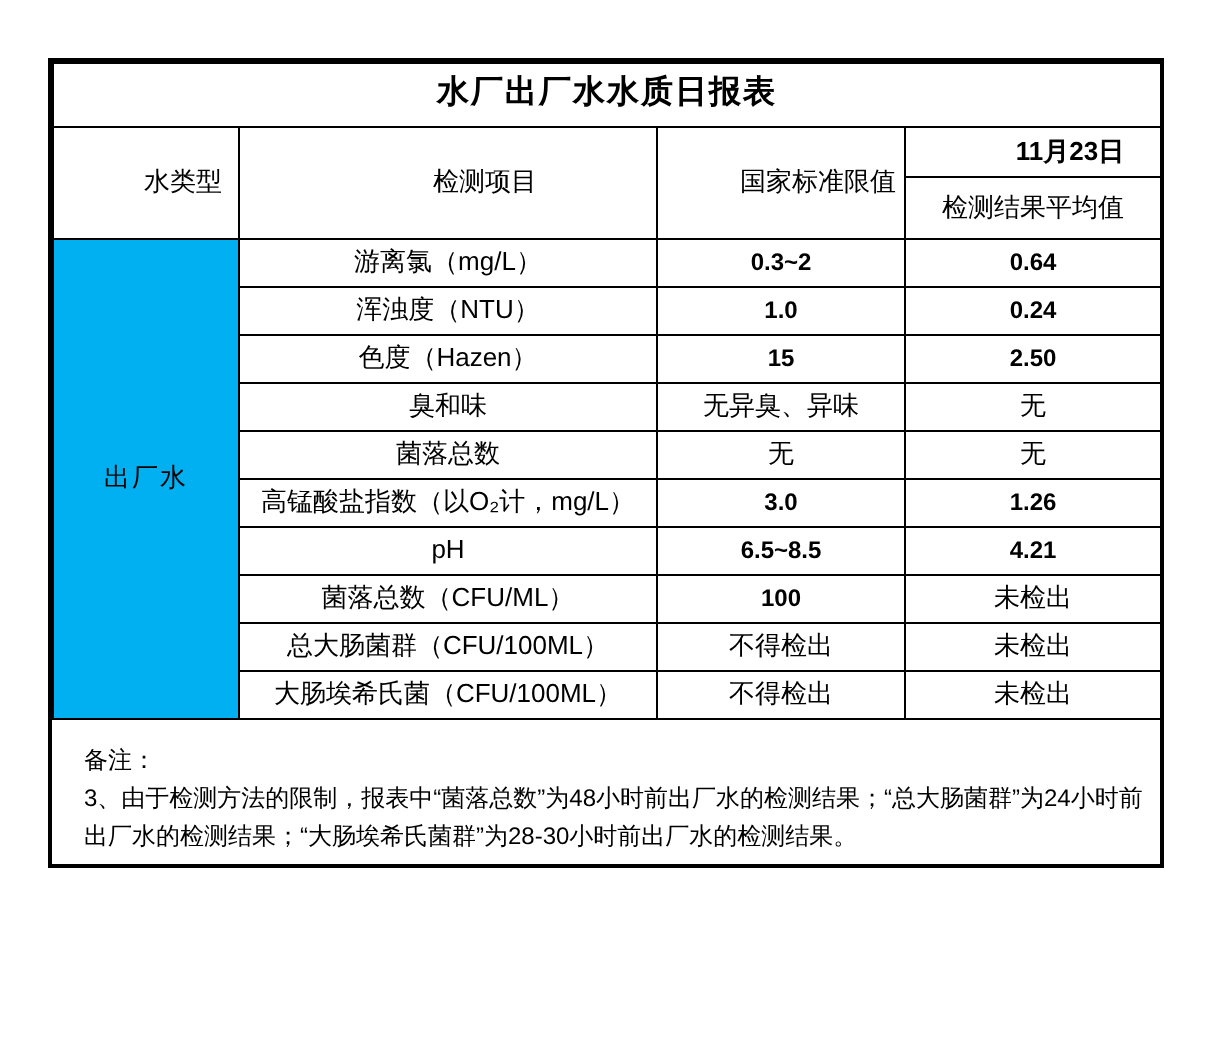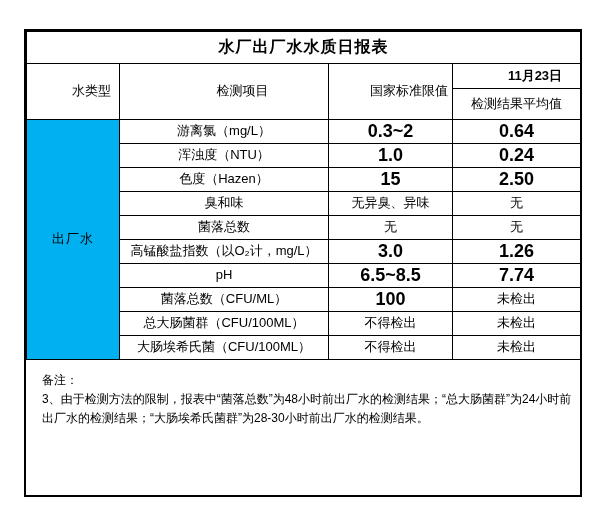--- a/index.html
+++ b/index.html
@@ -7,21 +7,21 @@
     position:relative;
     width:606px;height:527px;
     background:#ffffff;
     font-family:"Liberation Sans","DejaVu Sans",sans-serif;
     color:#000;
     overflow:hidden;
   }
   .report{
     position:absolute;
     left:24px;top:29px;
-    width:558px;height:468px;
+    width:558px;height:405px;
     box-sizing:border-box;
     border:2px solid #000;
   }
   table.wq{
     border-collapse:collapse;
     table-layout:fixed;
     width:554px;
   }
   table.wq td{
     border:1px solid #000;
@@ -52,21 +52,21 @@
     letter-spacing:1px;
   }
   td.item{
     text-align:left;
     padding-left:2px;
     font-size:12.5px;
   }
   td.val{font-size:12.5px;}
   td.val.num{
     font-weight:bold;
-    font-size:18px;
+    font-size:12px;
     margin-left:44px;
   }
   .notes{
     box-sizing:border-box;
     width:554px;
     height:133px;
     padding:11px 6px 0 16px;
     font-size:12px;
     line-height:19px;
   }
@@ -126,21 +126,21 @@
             <td class="val">无</td>
           </tr>
           <tr>
             <td class="item">高锰酸盐指数（以O₂计，mg/L）</td>
             <td class="val num">3.0</td>
             <td class="val num">1.26</td>
           </tr>
           <tr>
             <td class="item">pH</td>
             <td class="val num">6.5~8.5</td>
-            <td class="val num">7.74</td>
+            <td class="val num">4.21</td>
           </tr>
           <tr>
             <td class="item">菌落总数（CFU/ML）</td>
             <td class="val num">100</td>
             <td class="val">未检出</td>
           </tr>
           <tr>
             <td class="item">总大肠菌群（CFU/100ML）</td>
             <td class="val">不得检出</td>
             <td class="val">未检出</td>

